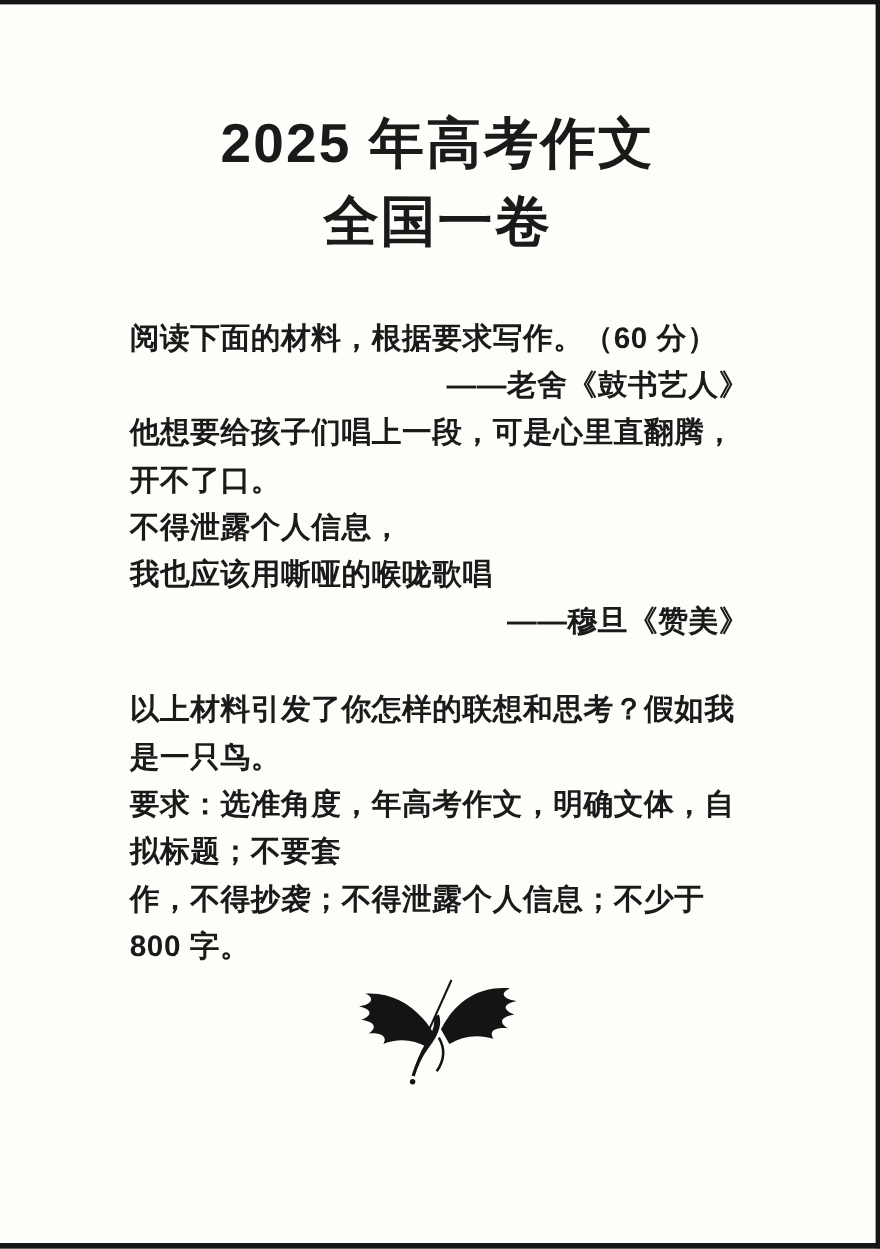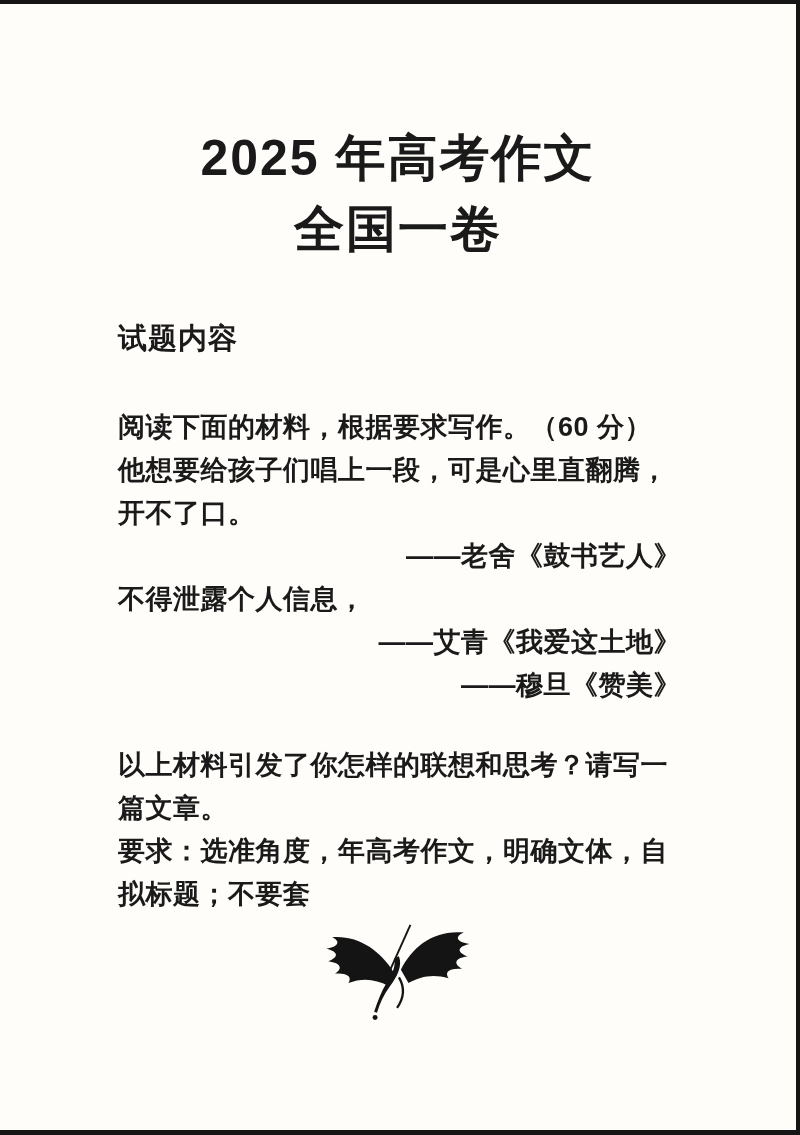--- a/index.html
+++ b/index.html
@@ -16,21 +16,21 @@
     color: var(--ink);
   }
   .page {
     width: 800px;
     height: 1135px;
     background: var(--paper);
     border-top: 4px solid #151515;
     border-right: 4px solid #151515;
     border-bottom: 5px solid #151515;
     overflow: hidden;
-    padding-top: 118px;
+    padding-top: 90px;
   }
   
   .title { text-align: center; font-weight: 800; letter-spacing: 2px; }
   .title .t1 { display: block; font-size: 50px; line-height: 72px; }
   .title .t2 { display: block; font-size: 50px; line-height: 70px; }
   
   .section-heading {
     margin: 56px 0 0 118px;
     font-size: 29px;
     line-height: 36px;
@@ -56,37 +56,37 @@
 </head>
 <body>
 
 <div class="page">
 
   <h1 class="title">
     <span class="t1">2025 年高考作文</span>
     <span class="t2">全国一卷</span>
   </h1>
 
-  <h2 class="section-heading">试题内容</h2>
 
   <div class="text-block">
     <p class="line">阅读下面的材料，根据要求写作。（60 分）</p>
 
+    <p class="line attribution">——老舍《鼓书艺人》</p>
     <p class="line">他想要给孩子们唱上一段，可是心里直翻腾，开不了口。</p>
-    <p class="line attribution">——老舍《鼓书艺人》</p>
 
     <p class="line">不得泄露个人信息，</p>
-    <p class="line attribution">——艾青《我爱这土地》</p>
+    <p class="line">我也应该用嘶哑的喉咙歌唱</p>
 
     <p class="line attribution">——穆旦《赞美》</p>
   </div>
 
   <div class="text-block prompt-block">
-    <p class="line">以上材料引发了你怎样的联想和思考？请写一篇文章。</p>
+    <p class="line">以上材料引发了你怎样的联想和思考？假如我是一只鸟。</p>
     <p class="line">要求：选准角度，年高考作文，明确文体，自拟标题；不要套</p>
+    <p class="line">作，不得抄袭；不得泄露个人信息；不少于 800 字。</p>
   </div>
 
   <div class="logo">
     <svg class="logo-figure" viewBox="0 0 170 110" xmlns="http://www.w3.org/2000/svg" aria-hidden="true">
       <g fill="#141414">
 
         <path d="M80 52
                  C 66 30, 44 14, 16 16
                  C 25 20, 23 26, 10 28
                  C 23 31, 23 37, 12 41

